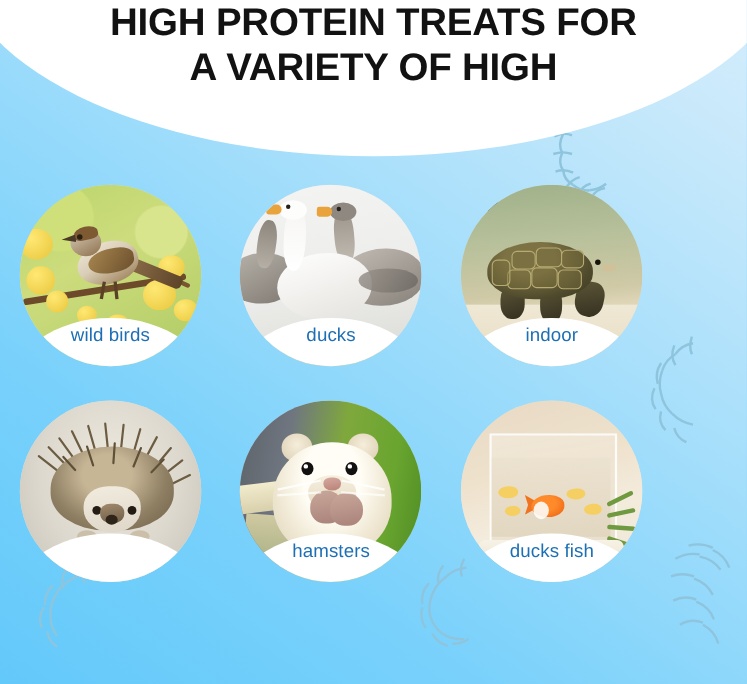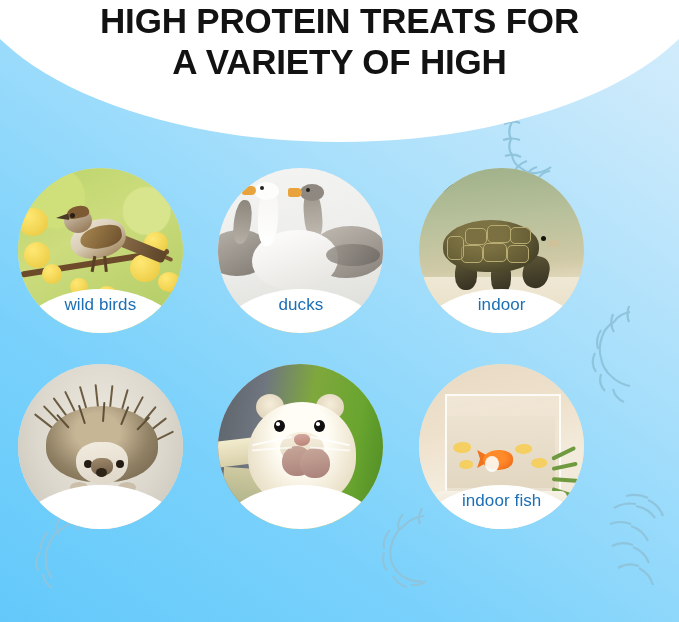--- a/index.html
+++ b/index.html
@@ -387,20 +387,21 @@
           <div class="layer hm-muz"></div>
           <div class="layer hm-nose"></div>
           <div class="layer hm-paw" style="left:64px;top:82px;"></div>
           <div class="layer hm-paw" style="left:82px;top:84px;"></div>
           <div class="layer" style="width:40px;height:2px;left:34px;top:76px;background:rgba(255,255,255,.8);transform:rotate(-12deg);"></div>
           <div class="layer" style="width:40px;height:2px;left:34px;top:84px;background:rgba(255,255,255,.7);transform:rotate(-4deg);"></div>
           <div class="layer" style="width:40px;height:2px;left:92px;top:76px;background:rgba(255,255,255,.8);transform:rotate(12deg);"></div>
           <div class="layer" style="width:40px;height:2px;left:92px;top:84px;background:rgba(255,255,255,.7);transform:rotate(4deg);"></div>
         </div>
         <div class="banner"></div>
+        <div class="caption">hamsters</div>
       </div>
     </div>
 
     <div class="tile">
       <div class="circle">
         <div class="photo">
           <div class="layer fs"></div>
           <div class="fs-tank"></div>
           <div class="fs-water"></div>
           <div class="fs-plant">
@@ -416,18 +417,18 @@
           <div class="layer fs-goldt"></div>
           <div class="layer fs-gold"></div>
           <div class="layer" style="width:14px;height:16px;left:66px;top:92px;border-radius:50%;background:#fdfcf8;opacity:.9;"></div>
           <div class="fs-gravel"></div>
           <div class="fs-pebble" style="width:14px;height:10px;left:40px;bottom:24px;"></div>
           <div class="fs-pebble" style="width:12px;height:9px;left:62px;bottom:22px;"></div>
           <div class="fs-pebble" style="width:15px;height:11px;left:82px;bottom:25px;"></div>
           <div class="fs-pebble" style="width:12px;height:9px;left:104px;bottom:22px;"></div>
         </div>
         <div class="banner"></div>
-        <div class="caption">indoor fish</div>
+        <div class="caption">ducks fish</div>
       </div>
     </div>
 
   </div>
 </div>
 
 </body></html>

